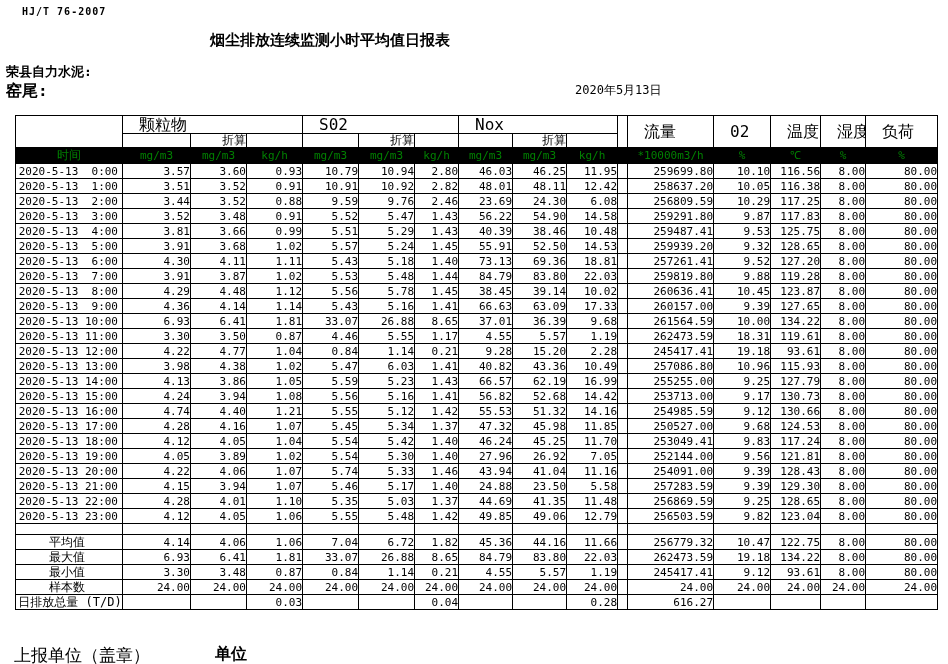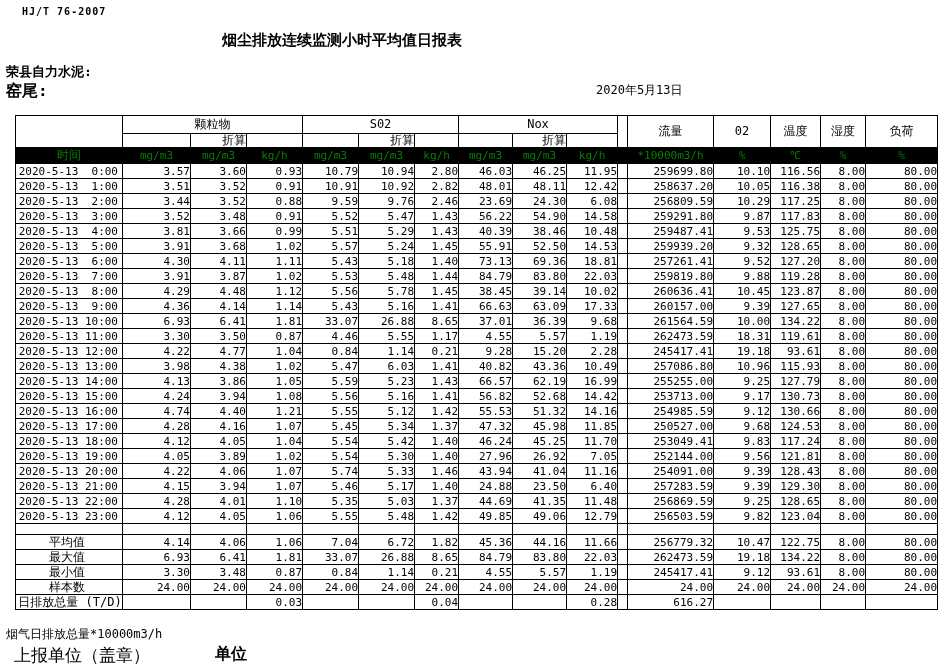--- a/index.html
+++ b/index.html
@@ -1,26 +1,26 @@
 <!DOCTYPE html>
 <html><head>
 <meta charset="utf-8">
 <style>
   html,body{margin:0;padding:0;background:#fff;}
   #page{position:relative;width:948px;height:664px;background:#ffffff;overflow:hidden;
         font-family:"DejaVu Sans Mono","Liberation Mono",monospace;color:#000;}
   .std{position:absolute;left:22px;top:6px;font-size:10px;font-weight:bold;letter-spacing:1px;text-align:right;}
-  .title{position:absolute;left:12px;top:31px;width:660px;text-align:center;font-size:15px;font-weight:bold;}
+  .title{position:absolute;left:0;top:31px;width:660px;text-align:center;font-size:15px;font-weight:bold;}
   .company{position:absolute;left:6px;top:63px;font-size:13px;font-weight:bold;}
   .location{position:absolute;left:6px;top:81px;font-size:16px;font-weight:bold;}
-  .date{position:absolute;left:575px;top:82px;font-size:12px;margin-left:21px;}
+  .date{position:absolute;left:575px;top:82px;font-size:12px;}
   table.report{position:absolute;left:15px;top:115px;width:922px;border-collapse:collapse;table-layout:fixed;}
   table.report th,table.report td{border:1px solid #000;padding:0;font-weight:normal;
         font-size:11px;line-height:13px;overflow:hidden;white-space:pre;}
-  thead tr.grp th{height:17px;text-align:center;font-size:12px;}
+  thead tr.grp th{height:17px;text-align:left;font-size:16px;padding-left:16px;}
   thead tr.conv th{height:13px;text-align:right;font-size:12px;}
   thead tr.units th{height:15px;text-align:center;background:#000000;color:#008000;}
   tbody td{height:14px;text-align:right;padding-right:7px;background:#fff;}
   tbody td.c-time{padding-right:4px;}
   tbody tr.empty td{height:10px;}
   tbody td.lab-left{text-align:left;padding-left:2px;padding-right:0;}
   tbody td.cjk{font-size:12px;text-align:center;}
   .foot1{position:absolute;left:6px;top:626px;font-size:12px;}
   .foot2{position:absolute;left:14px;top:644px;font-size:17px;font-weight:normal;}
   .foot3{position:absolute;left:215px;top:644px;font-size:16px;font-weight:bold;}
@@ -479,21 +479,21 @@
         <tr>
           <td class="c-time">2020-5-13 21:00</td>
           <td>4.15</td>
           <td>3.94</td>
           <td>1.07</td>
           <td>5.46</td>
           <td>5.17</td>
           <td>1.40</td>
           <td>24.88</td>
           <td>23.50</td>
-          <td>6.40</td>
+          <td>5.58</td>
           <td></td>
           <td>257283.59</td>
           <td>9.39</td>
           <td>129.30</td>
           <td>8.00</td>
           <td>80.00</td>
         </tr>
         <tr>
           <td class="c-time">2020-5-13 22:00</td>
           <td>4.28</td>
@@ -634,16 +634,15 @@
           <td></td>
           <td>616.27</td>
           <td></td>
           <td></td>
           <td></td>
           <td></td>
         </tr>
       </tbody>
   </table>
 
-  <div class="foot1">烟气日排放总量*10000m3/h</div>
   <div class="foot2">上报单位（盖章）</div>
   <div class="foot3">单位</div>
 </div>
 
 </body></html>

